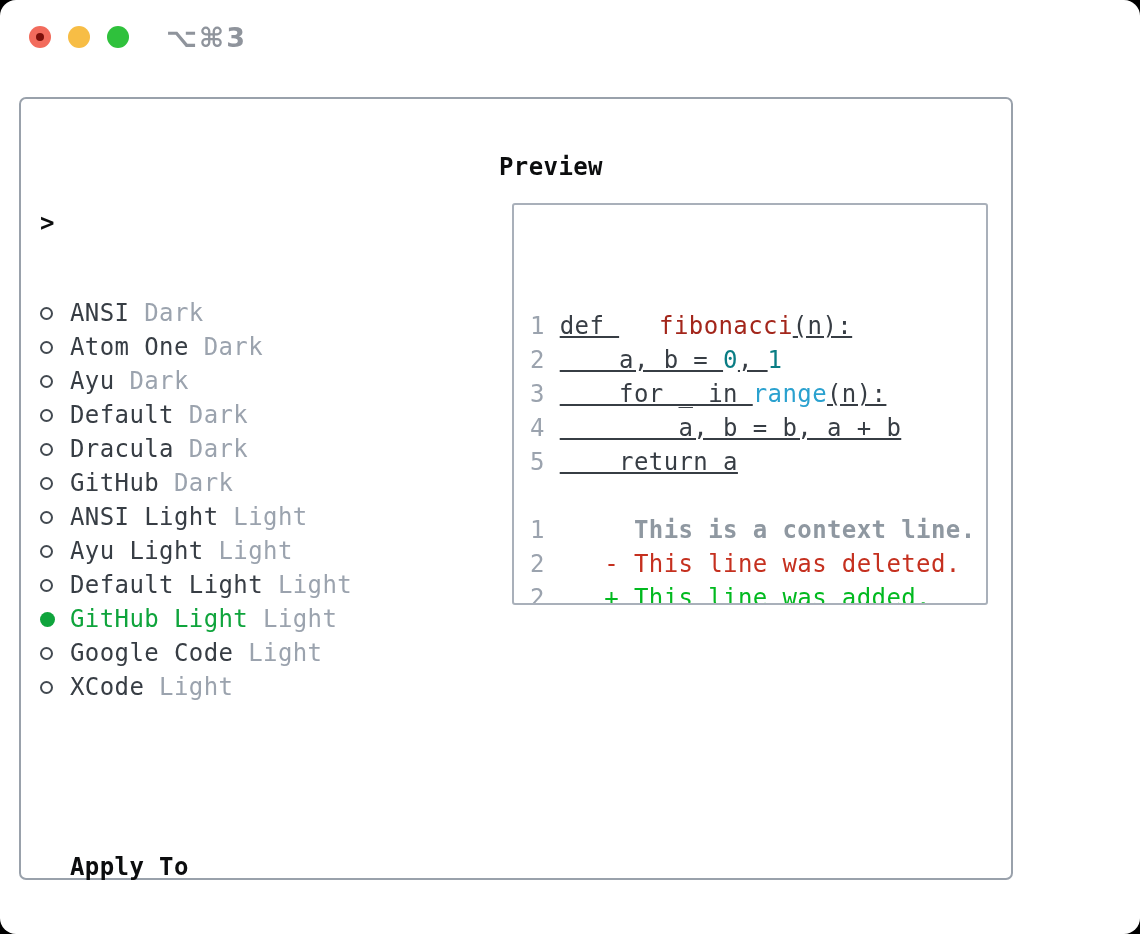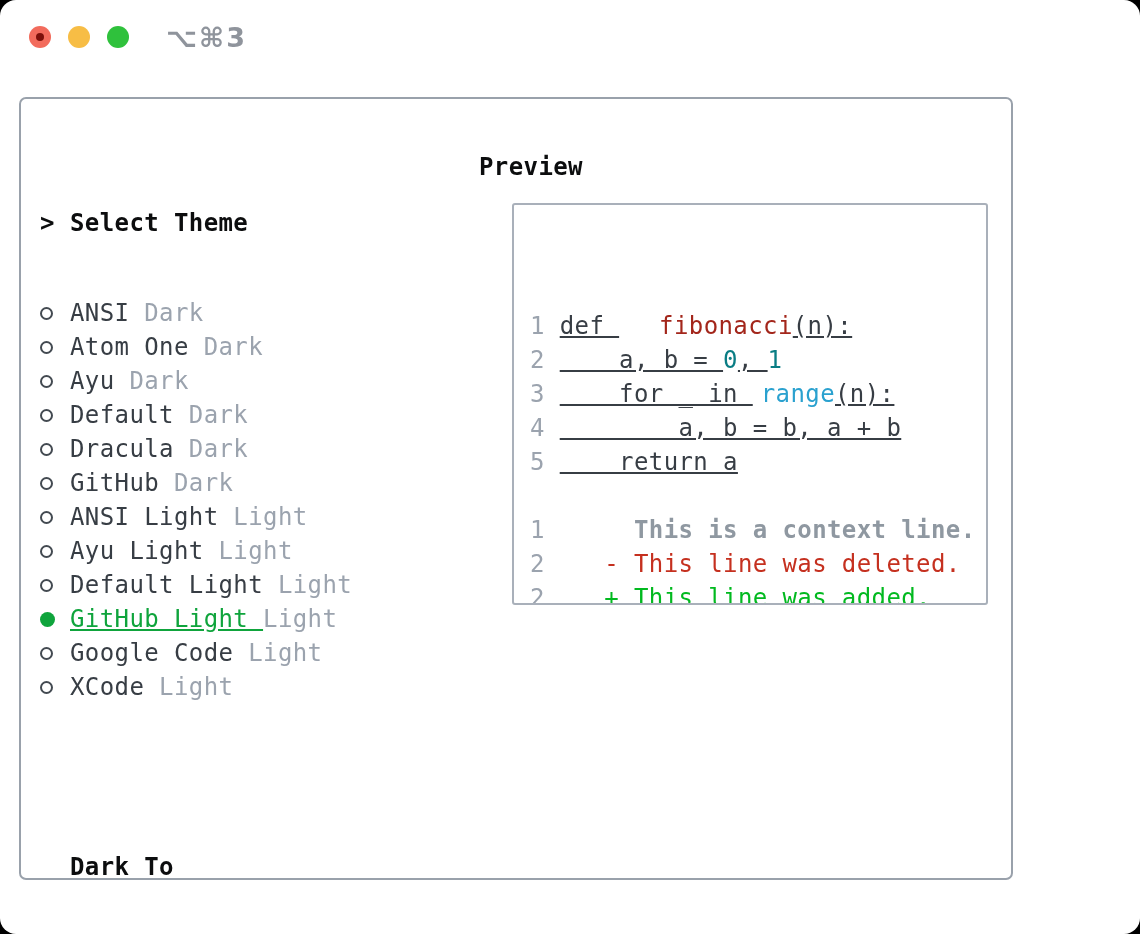--- a/index.html
+++ b/index.html
@@ -37,35 +37,35 @@
   .mono{font-size:24px; letter-spacing:0.4px; color:var(--c-text_dark); white-space:pre;}
   
   #left-col{position:absolute; left:19px; top:51px; width:460px;}
   .row{display:flex; align-items:center; height:34px;}
   .bullet-cell{width:30px; flex:0 0 30px; display:flex; align-items:center;}
   .cursor{font-weight:bold; color:var(--c-heading);}
   .circle{width:13px; height:13px; border:2px solid #434a51; border-radius:50%;}
   .dot-sel{width:15px; height:15px; border-radius:50%; background:var(--c-accent_green);}
   .hdr{font-weight:bold; color:var(--c-heading);}
   .variant{color:var(--c-muted);}
-  .sel{color:var(--c-accent_green);text-decoration:underline;}
+  .sel{color:var(--c-accent_green);}
   .spacer{height:34px;}
   
-  #preview-title{position:absolute; left:458px; top:51px; height:34px; display:flex; align-items:center;}
+  #preview-title{position:absolute; left:478px; top:51px; height:34px; display:flex; align-items:center;}
   #preview-box{
     position:absolute; left:491px; top:104px; width:476px; height:402px;
     border:2px solid var(--c-box_border); border-radius:3px; background:#fff;
     padding:48px 0 0 16px; overflow:hidden;
   }
   .pline{height:34px; display:flex; align-items:center;}
   .ln{color:var(--c-muted);}
   .seg-code{color:var(--c-text_dark);text-decoration:underline;}
   .seg-func{color:var(--c-func_red);margin-left:40px;}
   .seg-num{color:var(--c-number_teal);}
-  .seg-builtin{color:var(--c-builtin_blue);margin-left:8px;}
+  .seg-builtin{color:var(--c-builtin_blue);}
   .seg-context{color:var(--c-context);font-weight:bold;}
   .seg-deleted{color:var(--c-deleted_red);}
   .seg-added{color:var(--c-added_green);}
 </style>
 </head>
 <body>
 
 <div id="window">
 
   <div id="btn-close" class="traffic">
@@ -73,27 +73,26 @@
   </div>
   <div id="btn-min" class="traffic"></div>
   <div id="btn-max" class="traffic"></div>
   <div id="win-title">⌥⌘3</div>
 
   <div id="panel">
 
     <div id="left-col" class="mono">
       <div class="row">
         <span class="bullet-cell"><span class="cursor">&gt;</span></span>
-        <span class="hdr">Select Theme</span>
       </div>
       <div id="theme-list"><div class="row"><span class="bullet-cell"><span class="circle"></span></span><span>ANSI </span><span class="variant">Dark</span></div><div class="row"><span class="bullet-cell"><span class="circle"></span></span><span>Atom One </span><span class="variant">Dark</span></div><div class="row"><span class="bullet-cell"><span class="circle"></span></span><span>Ayu </span><span class="variant">Dark</span></div><div class="row"><span class="bullet-cell"><span class="circle"></span></span><span>Default </span><span class="variant">Dark</span></div><div class="row"><span class="bullet-cell"><span class="circle"></span></span><span>Dracula </span><span class="variant">Dark</span></div><div class="row"><span class="bullet-cell"><span class="circle"></span></span><span>GitHub </span><span class="variant">Dark</span></div><div class="row"><span class="bullet-cell"><span class="circle"></span></span><span>ANSI Light </span><span class="variant">Light</span></div><div class="row"><span class="bullet-cell"><span class="circle"></span></span><span>Ayu Light </span><span class="variant">Light</span></div><div class="row"><span class="bullet-cell"><span class="circle"></span></span><span>Default Light </span><span class="variant">Light</span></div><div class="row"><span class="bullet-cell"><span class="dot-sel"></span></span><span class="sel">GitHub Light </span><span class="variant">Light</span></div><div class="row"><span class="bullet-cell"><span class="circle"></span></span><span>Google Code </span><span class="variant">Light</span></div><div class="row"><span class="bullet-cell"><span class="circle"></span></span><span>XCode </span><span class="variant">Light</span></div></div>
       <div class="spacer"></div>
       <div class="row">
         <span class="bullet-cell"></span>
-        <span class="hdr">Dark To</span>
+        <span class="hdr">Apply To</span>
       </div>
       
       
       
       
     </div>
 
     <div id="preview-title" class="mono hdr">Preview</div>
     <div id="preview-box" class="mono">
       <div id="preview-lines"><div class="pline"><span class="ln">1 </span><span class="seg-code">def </span><span class="seg-func">fibonacci</span><span class="seg-code">(n):</span></div><div class="pline"><span class="ln">2 </span><span class="seg-code">    a, b = </span><span class="seg-num">0</span><span class="seg-code">, </span><span class="seg-num">1</span></div><div class="pline"><span class="ln">3 </span><span class="seg-code">    for _ in </span><span class="seg-builtin">range</span><span class="seg-code">(n):</span></div><div class="pline"><span class="ln">4 </span><span class="seg-code">        a, b = b, a + b</span></div><div class="pline"><span class="ln">5 </span><span class="seg-code">    return a</span></div><div class="pline"></div><div class="pline"><span class="ln">1 </span><span class="seg-context">     This is a context line.</span></div><div class="pline"><span class="ln">2 </span><span class="seg-deleted">   - This line was deleted.</span></div><div class="pline"><span class="ln">2 </span><span class="seg-added">   + This line was added.</span></div></div>

